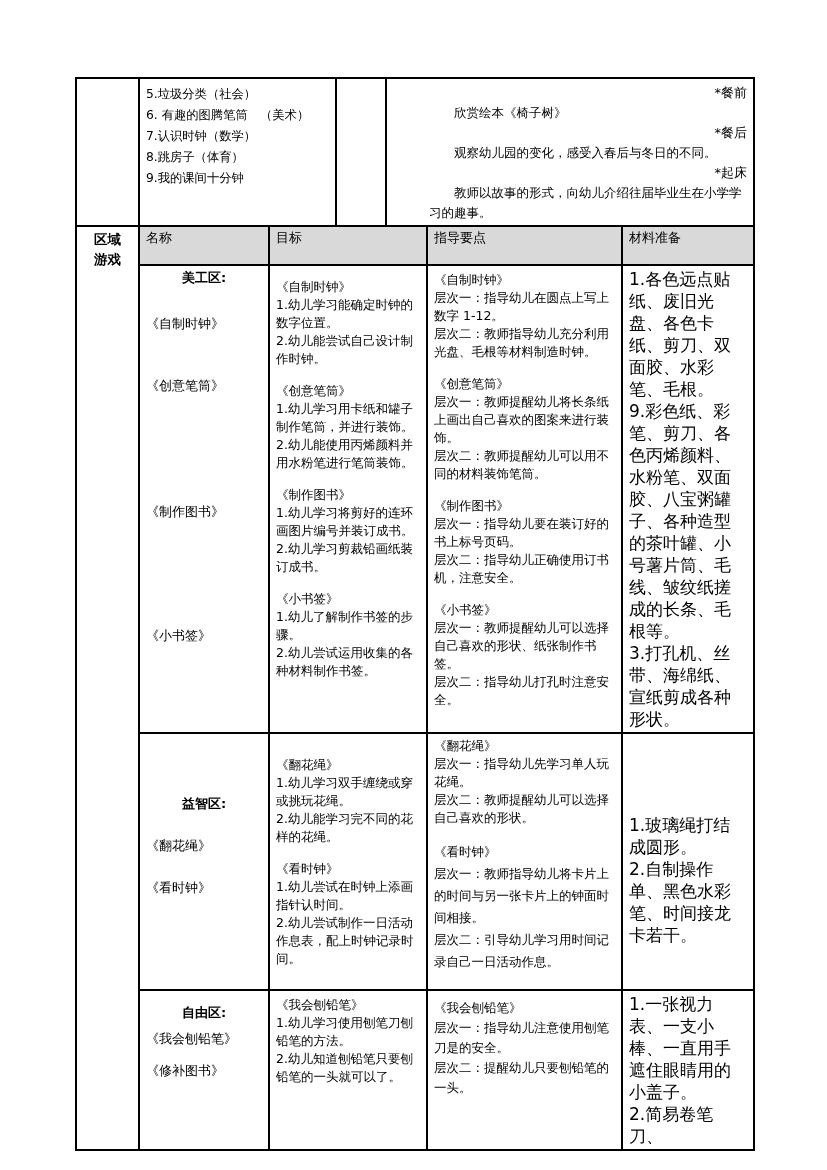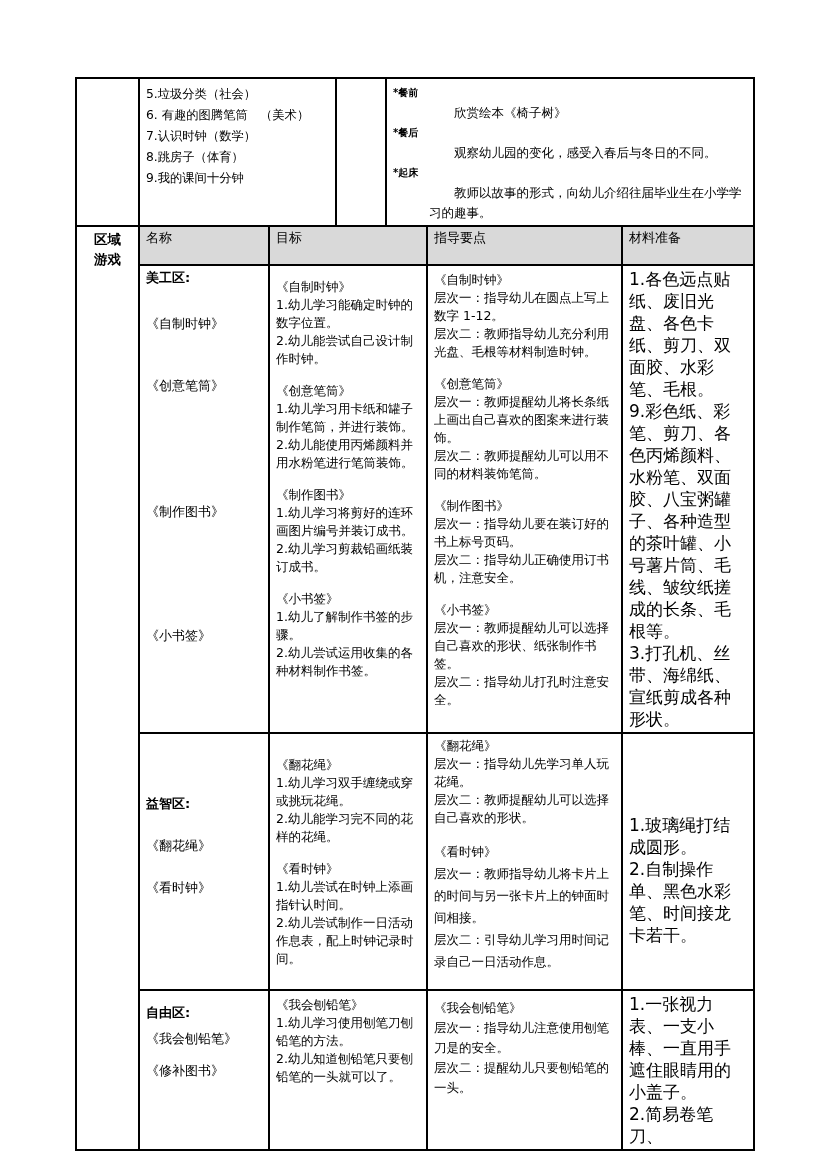--- a/index.html
+++ b/index.html
@@ -10,32 +10,32 @@
   }
   .doc{position:absolute;left:75px;top:77px;width:678px;}
   table.tbl{border-collapse:collapse;table-layout:fixed;width:678px;}
   table.tbl td{border:2px solid #000;vertical-align:top;padding:2px 6px;overflow:hidden;}
   p{margin:0;}
 
   
   .c-act p{font-size:12.3px;line-height:21px;}
   .c-act{padding-top:5px !important;}
   .c-notes{padding-top:4px !important;}
-  .c-notes .nlabel{font-weight:bold;font-size:10px;line-height:20px;}
+  .c-notes .nlabel{font-weight:normal;font-size:13px;line-height:20px;text-align:right;}
   .c-notes .ntext{font-size:12.5px;line-height:20px;text-indent:2em;margin-left:36px;}
 
   
   .main-tbl{margin-top:-2px;}
   .head-row td{background:#d9d9d9;text-align:left;vertical-align:middle;
     font-size:13px;height:33px;padding:2px;}
   td.side-cell{background:#ffffff;text-align:center;vertical-align:middle;
     font-weight:bold;font-size:13.5px;white-space:pre-line;line-height:20px;}
 
   td.names{font-size:13px;line-height:20px;}
-  .names .area{font-weight:bold;}
+  .names .area{font-weight:bold;text-align:center;}
   .r1-names .n1{margin-top:26px;}
   .r1-names .n2{margin-top:42px;}
   .r1-names .n3{margin-top:106px;}
   .r1-names .n4{margin-top:104px;}
   .r2-names{padding-top:60px !important;}
   .r2-names .n1{margin-top:22px;}
   .r2-names .n2{margin-top:22px;}
   .r3-names{padding-top:12px !important;}
   .r3-names .n1{margin-top:6px;}
   .r3-names .n2{margin-top:12px;}

